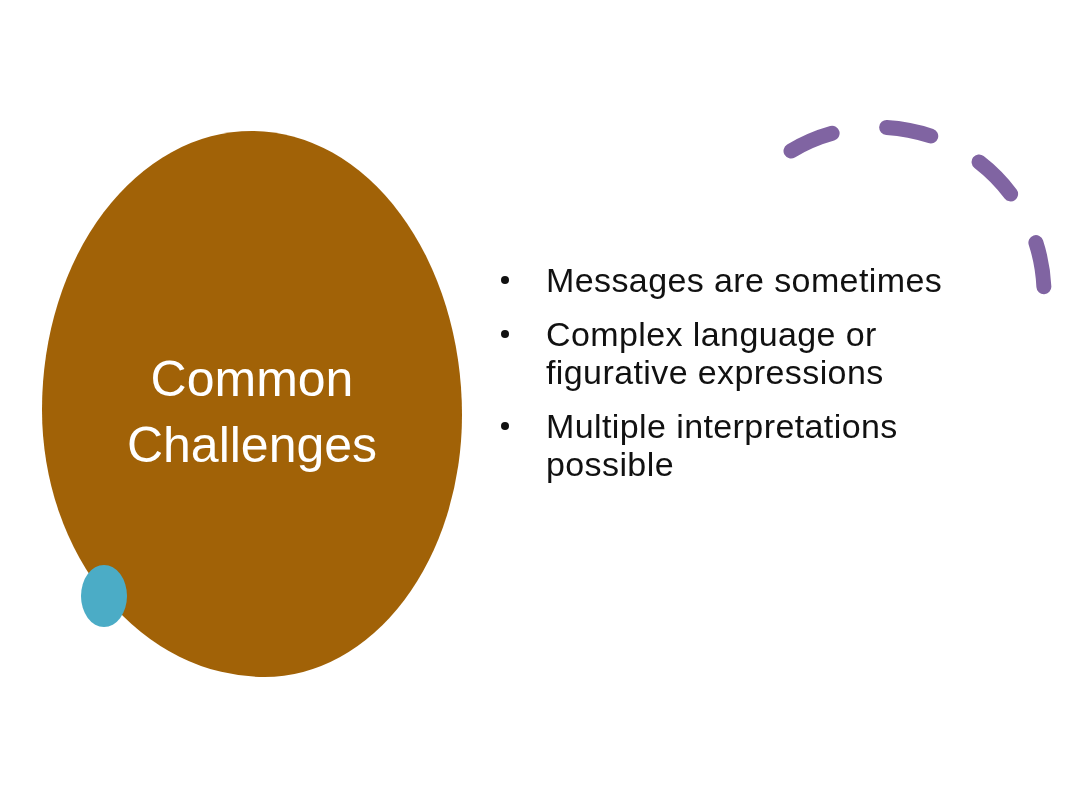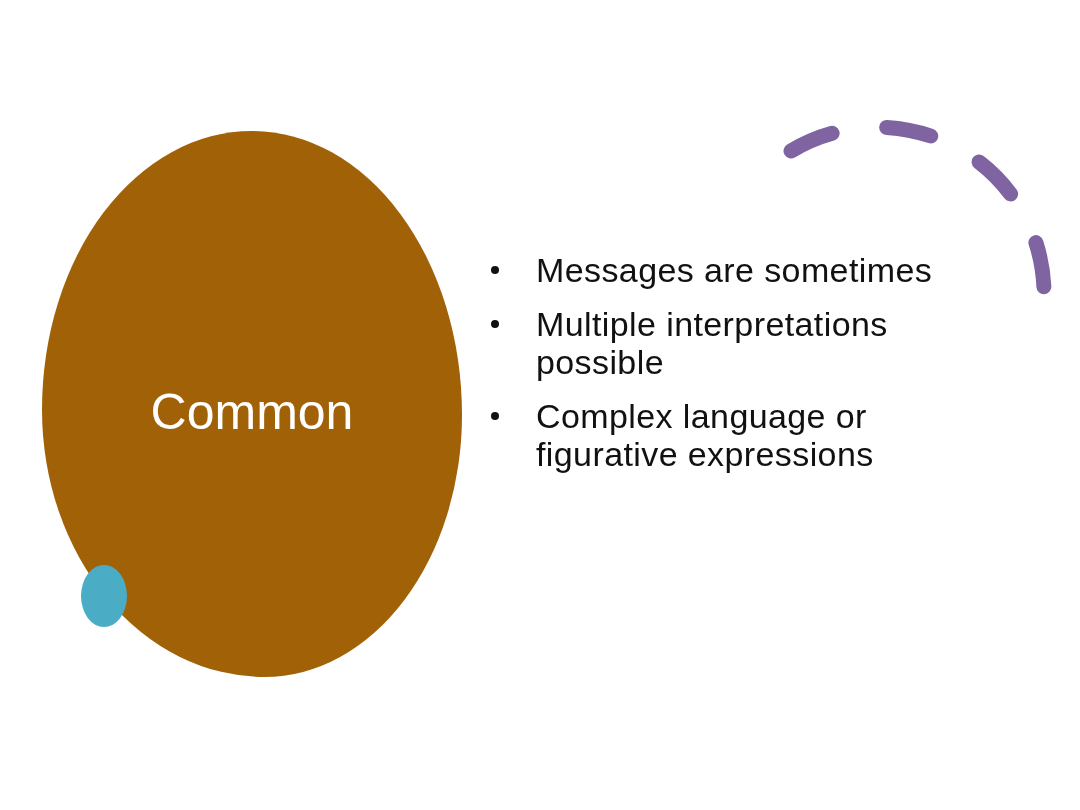--- a/index.html
+++ b/index.html
@@ -66,21 +66,21 @@
   .bullets {
     position: absolute;
     left: 487px;
     top: 247px;
     width: 470px;
     display: flex;
     flex-direction: column;
     row-gap: 16px;
     z-index: 2;
     list-style: none;
-    margin: 4px;
+    margin: 14px;
     padding: 0;
   }
   .bullet-item {
     display: flex;
     align-items: flex-start;
   }
   .bullet-dot {
     width: 8px;
     height: 8px;
     border-radius: 50%;
@@ -101,41 +101,42 @@
 
 <div class="slide">
 
   <svg class="arc-svg" viewBox="0 0 1080 810" xmlns="http://www.w3.org/2000/svg">
     <path d="M 791 151 A 167 167 0 0 1 1044 291" style="stroke: rgb(128, 100, 162);"></path>
   </svg>
 
   <div class="blob" style="background: #a16207;">
     <div class="blob-title" style="color: rgb(255, 255, 255);">
       <div>Common</div>
+      <div>Challenges</div>
     </div>
   </div>
 
   <div class="accent-dot" style="background: rgb(75, 172, 198);"></div>
 
   <ul class="bullets">
     <li class="bullet-item">
       <span class="bullet-dot" style="background: rgb(17, 17, 17);"></span>
       <div class="bullet-text" style="color: rgb(17, 17, 17);">
         <div>Messages are sometimes</div>
       </div>
     </li>
     <li class="bullet-item">
       <span class="bullet-dot" style="background: rgb(17, 17, 17);"></span>
       <div class="bullet-text" style="color: rgb(17, 17, 17);">
-        <div>Multiple interpretations</div>
-        <div>possible</div>
+        <div>Complex language or</div>
+        <div>figurative expressions</div>
       </div>
     </li>
     <li class="bullet-item">
       <span class="bullet-dot" style="background: rgb(17, 17, 17);"></span>
       <div class="bullet-text" style="color: rgb(17, 17, 17);">
-        <div>Complex language or</div>
-        <div>figurative expressions</div>
+        <div>Multiple interpretations</div>
+        <div>possible</div>
       </div>
     </li>
   </ul>
 
 </div>
 
 </body></html>

